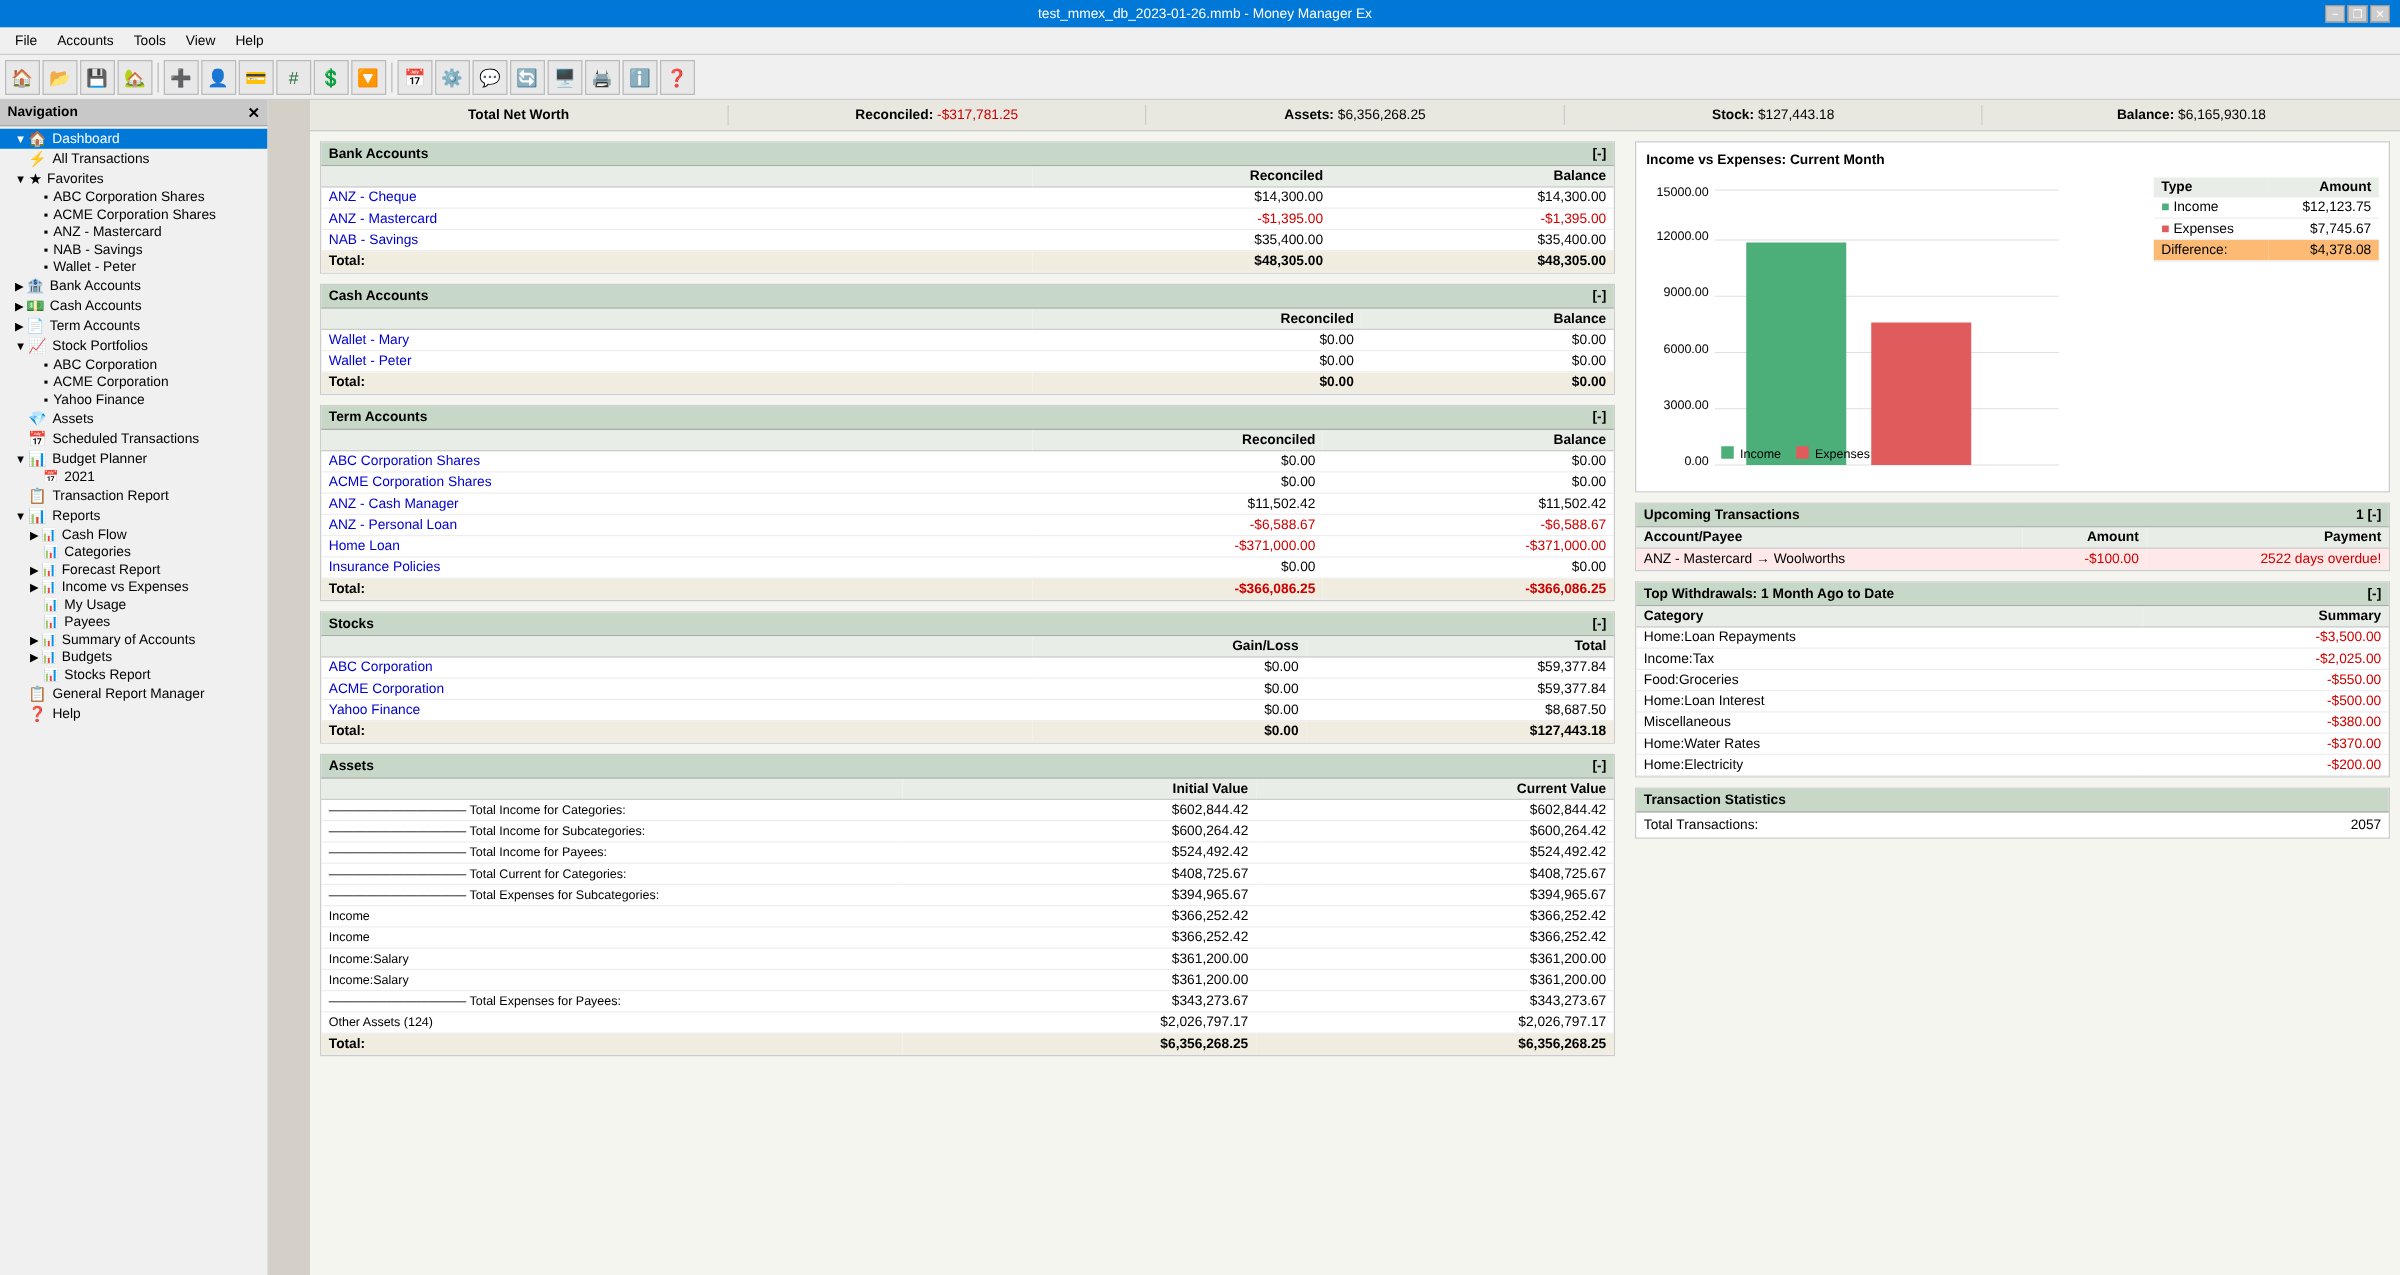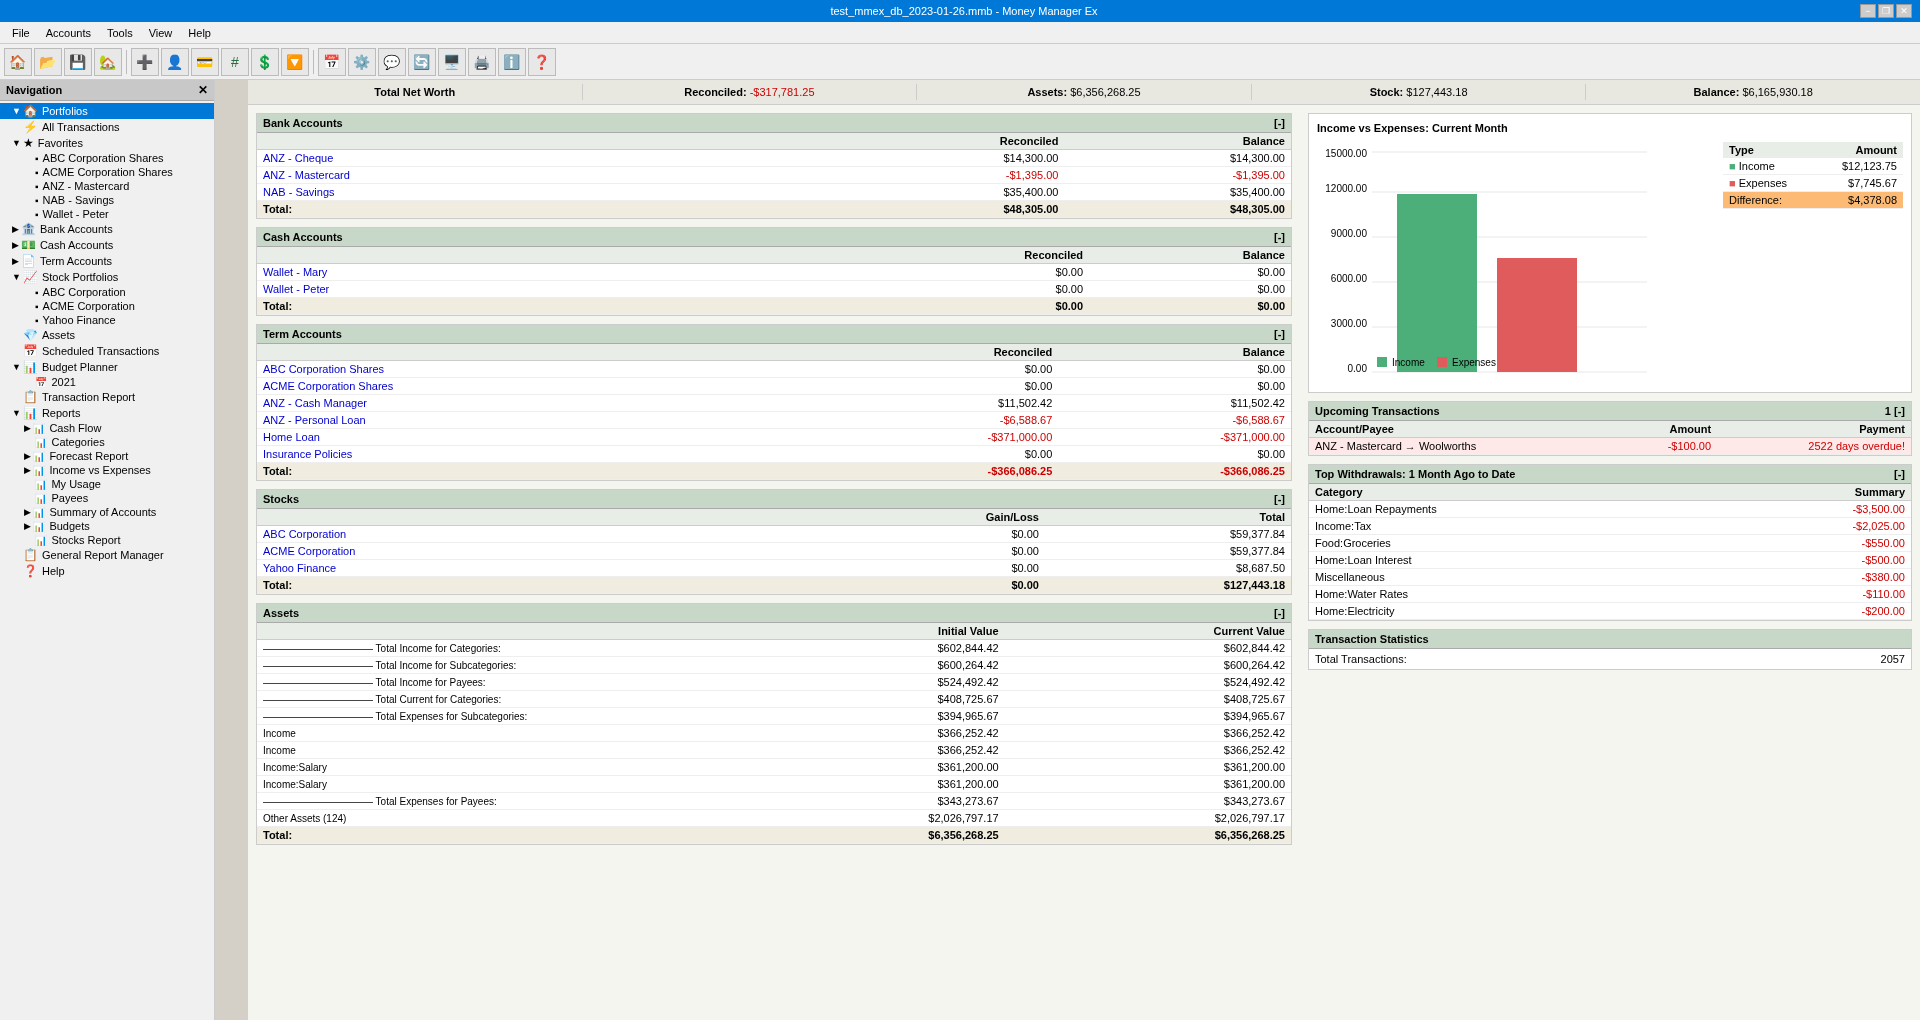--- a/index.html
+++ b/index.html
@@ -150,21 +150,21 @@
   <div class="nav-panel">
     <div class="nav-header">
       <span>Navigation</span>
       <span class="nav-close">✕</span>
     </div>
     <div class="nav-tree">
 
       <div class="nav-item nav-indent-1 selected">
         <span class="nav-arrow">▼</span>
         <span class="nav-icon">🏠</span>
-        <span>Portfolios</span>
+        <span>Dashboard</span>
       </div>
 
       <div class="nav-item nav-indent-1">
         <span style="width:11px; display:inline-block"></span>
         <span class="nav-icon">⚡</span>
         <span>All Transactions</span>
       </div>
 
       <div class="nav-item nav-indent-1">
         <span class="nav-arrow">▼</span>
@@ -727,21 +727,21 @@
                 <tr>
     <td>Home:Loan Interest</td>
     <td class="red">-$500.00</td>
   </tr>
                 <tr>
     <td>Miscellaneous</td>
     <td class="red">-$380.00</td>
   </tr>
                 <tr>
     <td>Home:Water Rates</td>
-    <td class="red">-$110.00</td>
+    <td class="red">-$370.00</td>
   </tr>
                 <tr>
     <td>Home:Electricity</td>
     <td class="red">-$200.00</td>
   </tr>
               </tbody>
           </table>
         </div>
 
         <div class="stats-panel">

